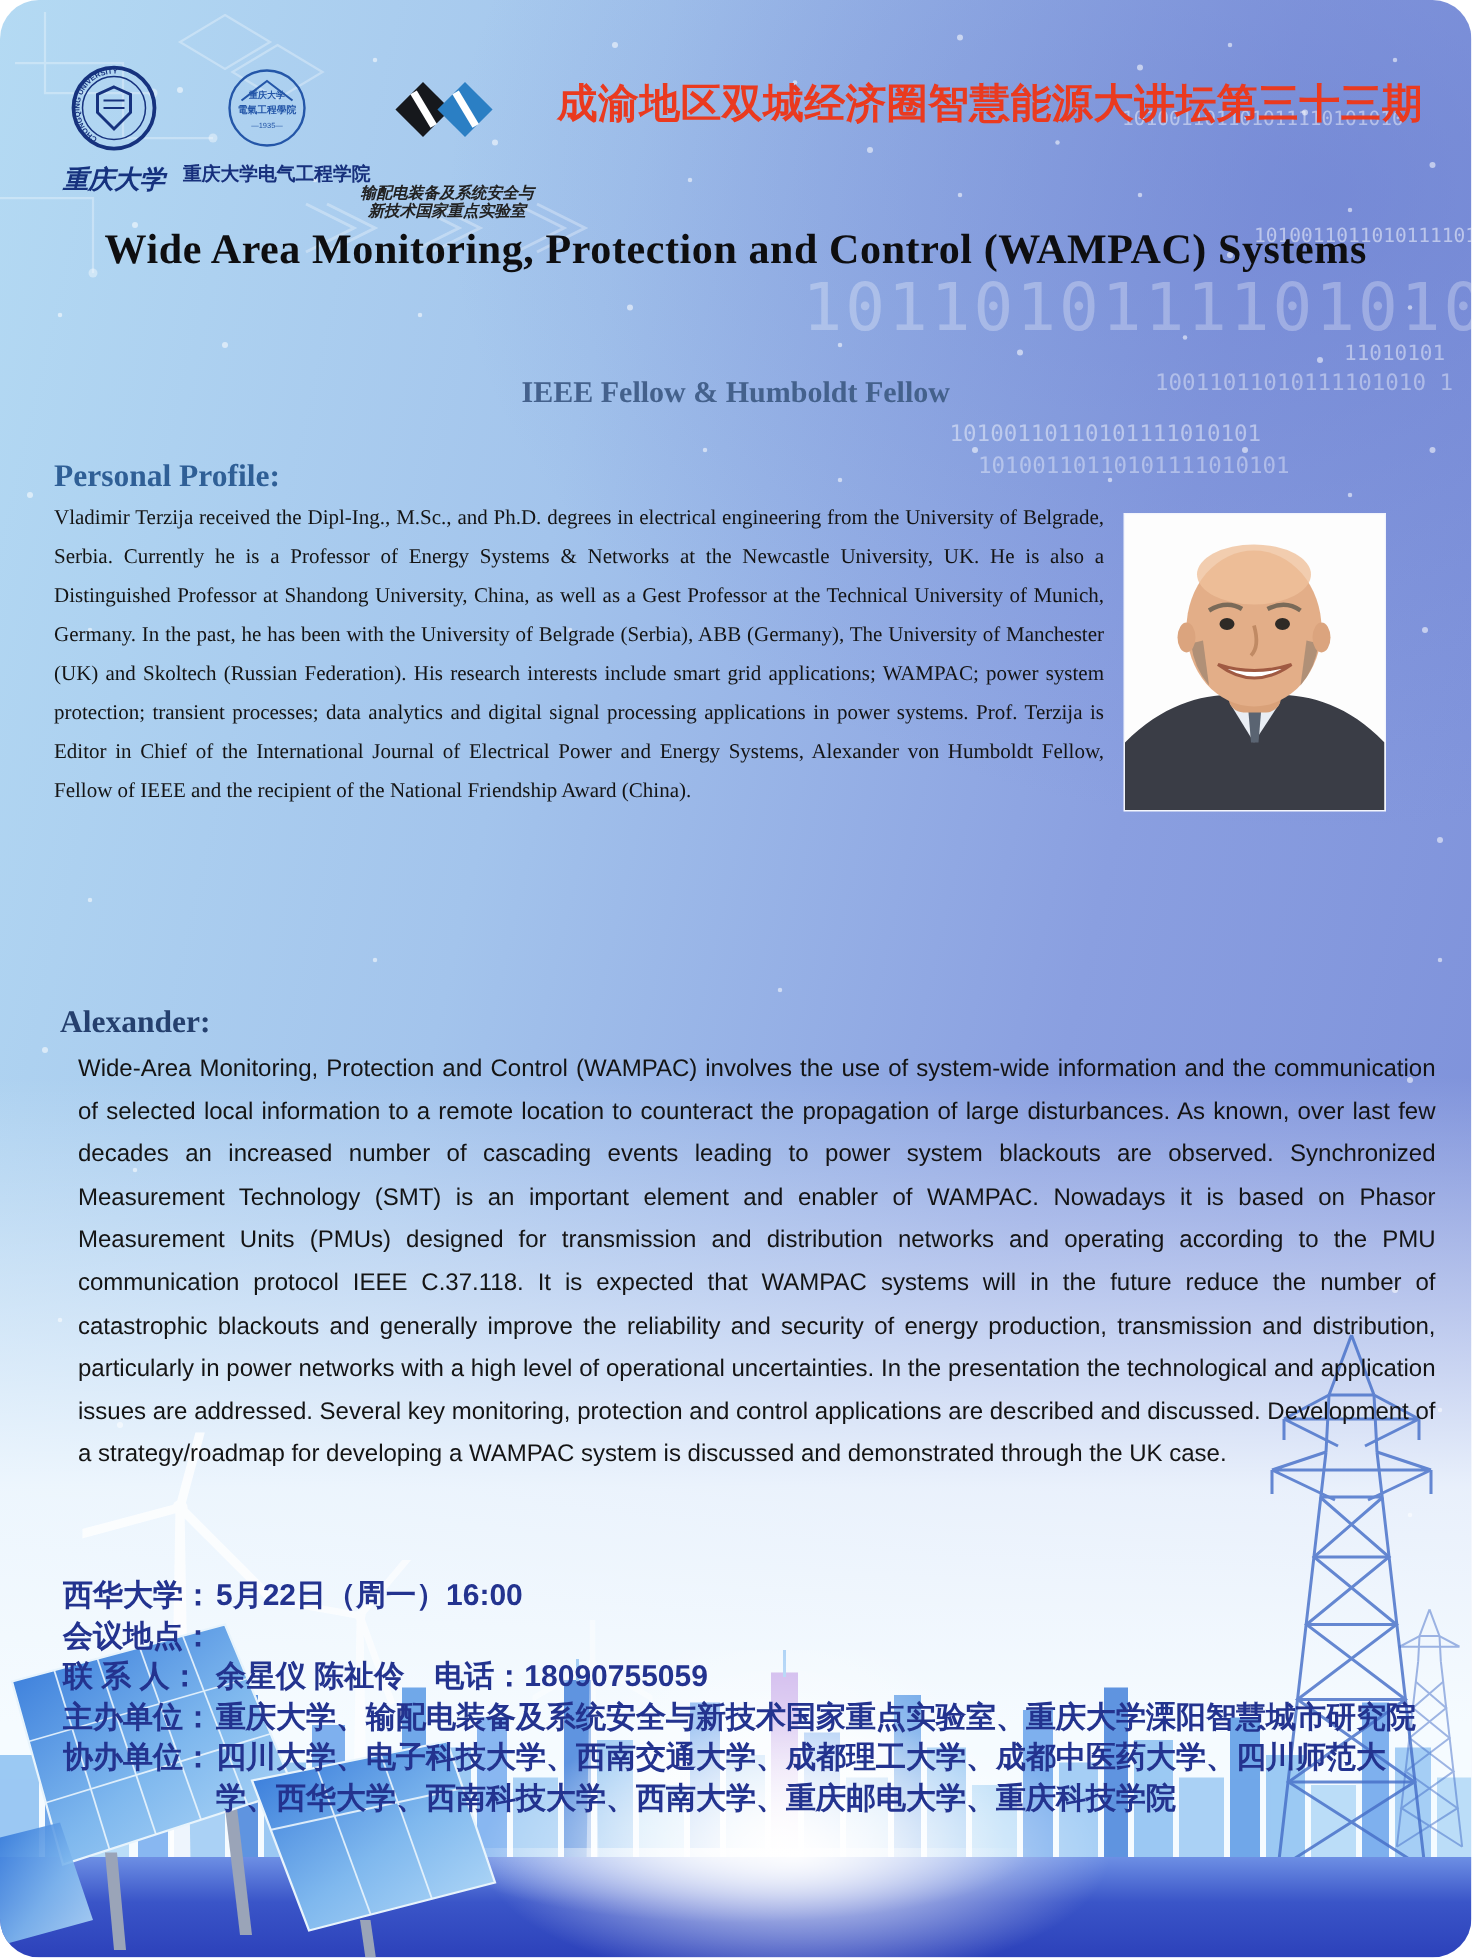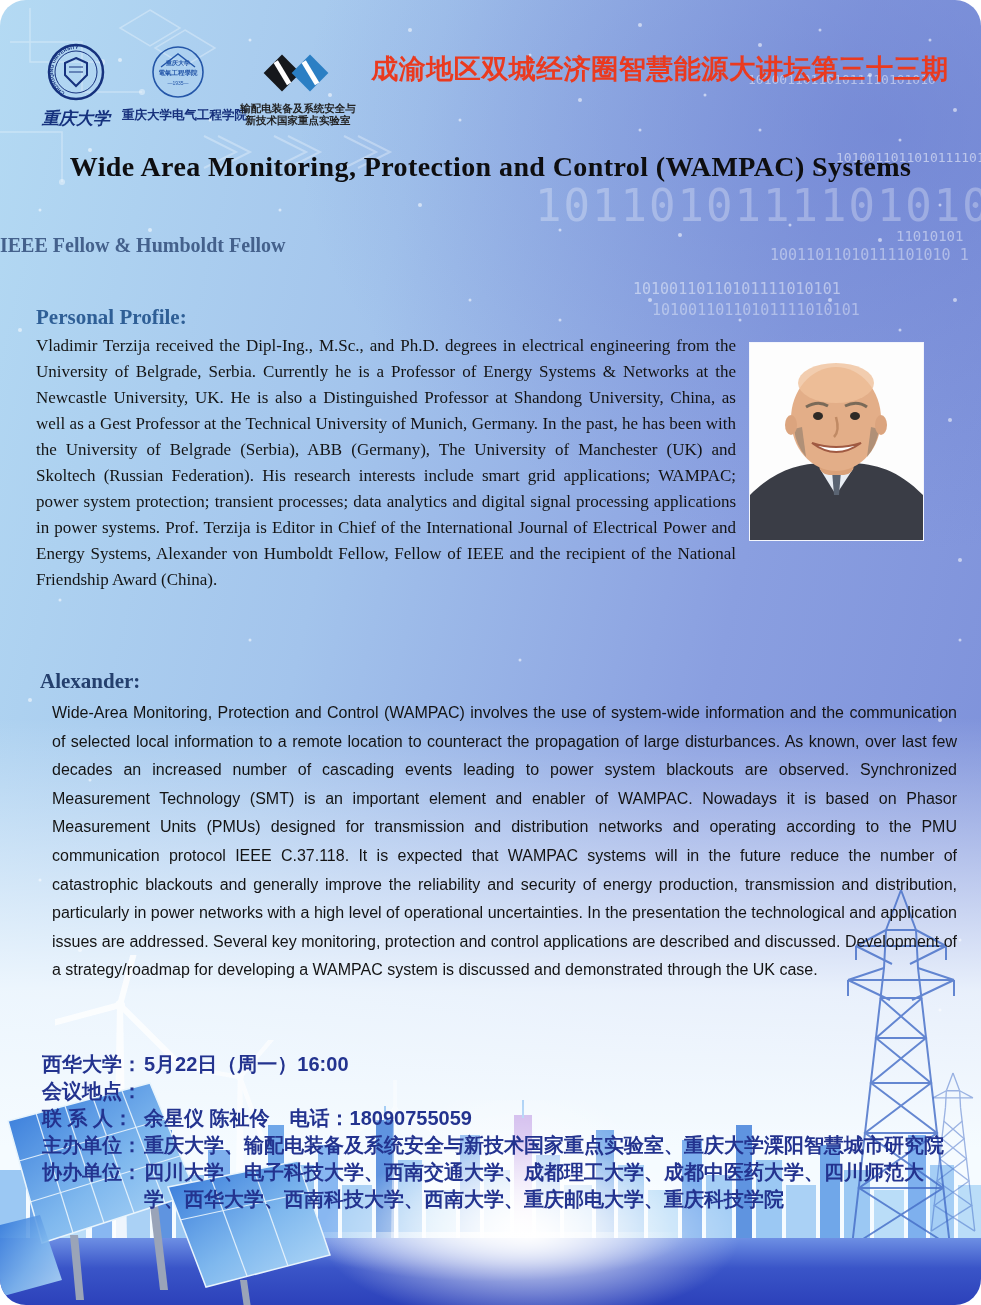--- a/index.html
+++ b/index.html
@@ -11,36 +11,36 @@
       radial-gradient(900px 650px at 90% 10%, rgba(100,120,205,.5), rgba(100,120,205,0) 65%),
       linear-gradient(103deg, #b4daf3 0%, #a3c4ec 35%, #8a9fe0 68%, #7b8ed9 100%);
     border-radius: 26px;
   }
   .abs{position:absolute;}
   .decor{pointer-events:none;}
   
   .logo-block{z-index:5;text-align:center;}
   .logo-cap1{font-family:"Liberation Serif",serif;font-weight:700;font-style:italic;font-size:17px;color:#16327e;margin-top:2px;}
   .logo-cap2{font-weight:700;font-size:12.5px;color:#17307c;margin-top:4px;white-space:nowrap;}
-  .logo-cap3{font-weight:700;font-size:10.5px;line-height:12px;color:#222;margin-top:0;white-space:nowrap;}
+  .logo-cap3{font-weight:700;font-size:10.5px;line-height:12px;color:#222;margin-top:20px;white-space:nowrap;font-style:italic;}
   .series-title{left:350px;top:50px;width:620px;z-index:5;text-align:center;
     color:#ea3a1f;font-weight:700;font-size:27px;line-height:38px;letter-spacing:0.5px;}
   
   .main-title{left:0;right:0;top:151px;z-index:5;text-align:center;color:#0e0e10;
     font-family:"Liberation Serif",serif;font-weight:700;font-size:28px;letter-spacing:.4px;}
   .speaker-line{left:0;right:0;top:206px;z-index:5;text-align:center;color:#4d6f9e;
     font-family:"Liberation Serif",serif;font-weight:700;font-size:23px;}
-  .fellow-line{left:0;right:0;top:234px;z-index:5;color:#44618c;
+  .fellow-line{left:0;right:0;top:251px;z-index:5;text-align:center;color:#44618c;
     font-family:"Liberation Serif",serif;font-weight:700;font-size:20px;}
   
   .sec-heading{z-index:5;font-family:"Liberation Serif",serif;font-weight:700;font-size:21px;}
   .profile-heading{left:36px;top:305px;color:#2f5f96;}
   .abstract-heading{left:40px;top:669px;color:#25406e;}
   .profile-body{left:36px;top:333px;width:909px;z-index:5;color:#141414;
-    font-family:"Liberation Serif",serif;font-size:17px;line-height:26px;text-align:justify;}
+    font-family:"Liberation Serif",serif;font-size:14px;line-height:26px;text-align:justify;}
   .profile-body::first-line{}
   .indent{text-indent:56px;}
   .photo-float{float:right;width:173px;height:197px;margin:10px 22px 8px 14px;background:#fff;
     box-shadow:0 0 0 1px rgba(255,255,255,.9);}
   .abstract-body{left:52px;top:699px;width:905px;z-index:5;color:#141414;
     font-family:Liberation Sans, sans-serif;font-size:16px;line-height:28.6px;text-align:justify;}
   
   .meeting{left:42px;top:1051px;width:906px;z-index:6;color:#23338f;font-weight:700;font-size:20px;}
   .meeting .row{display:flex;line-height:27px;}
   .meeting .lbl{flex:0 0 102px;white-space:pre;}

